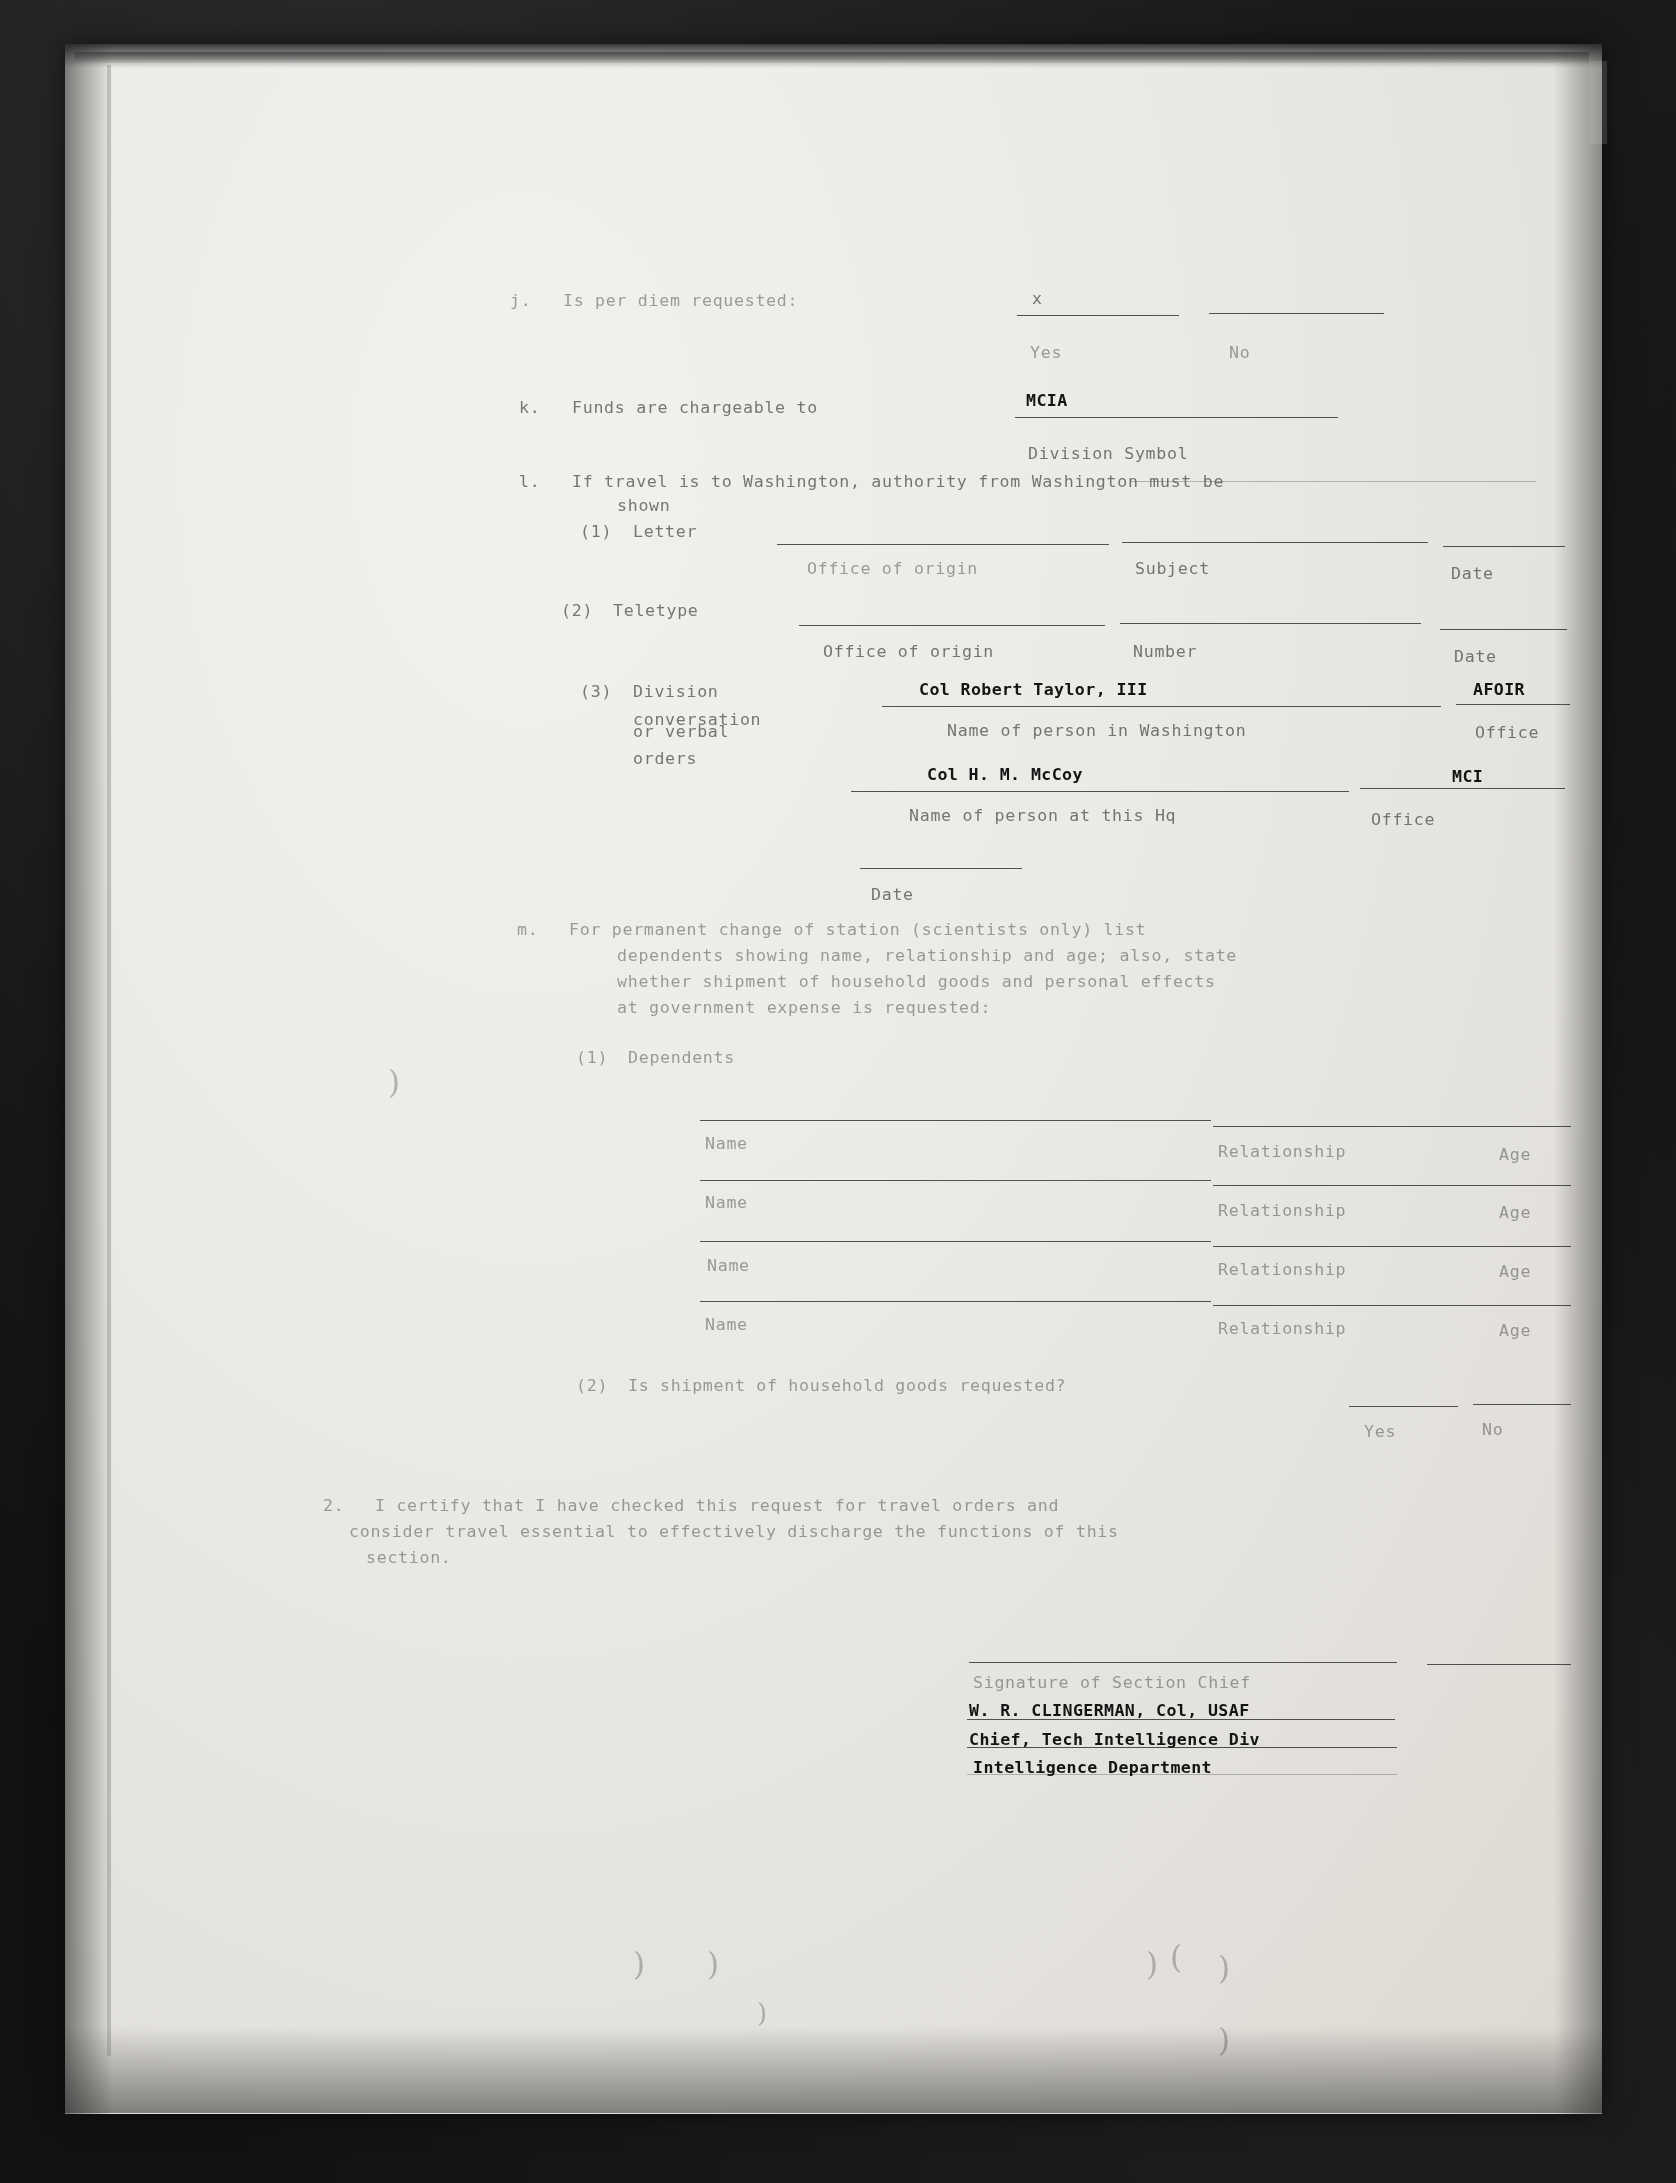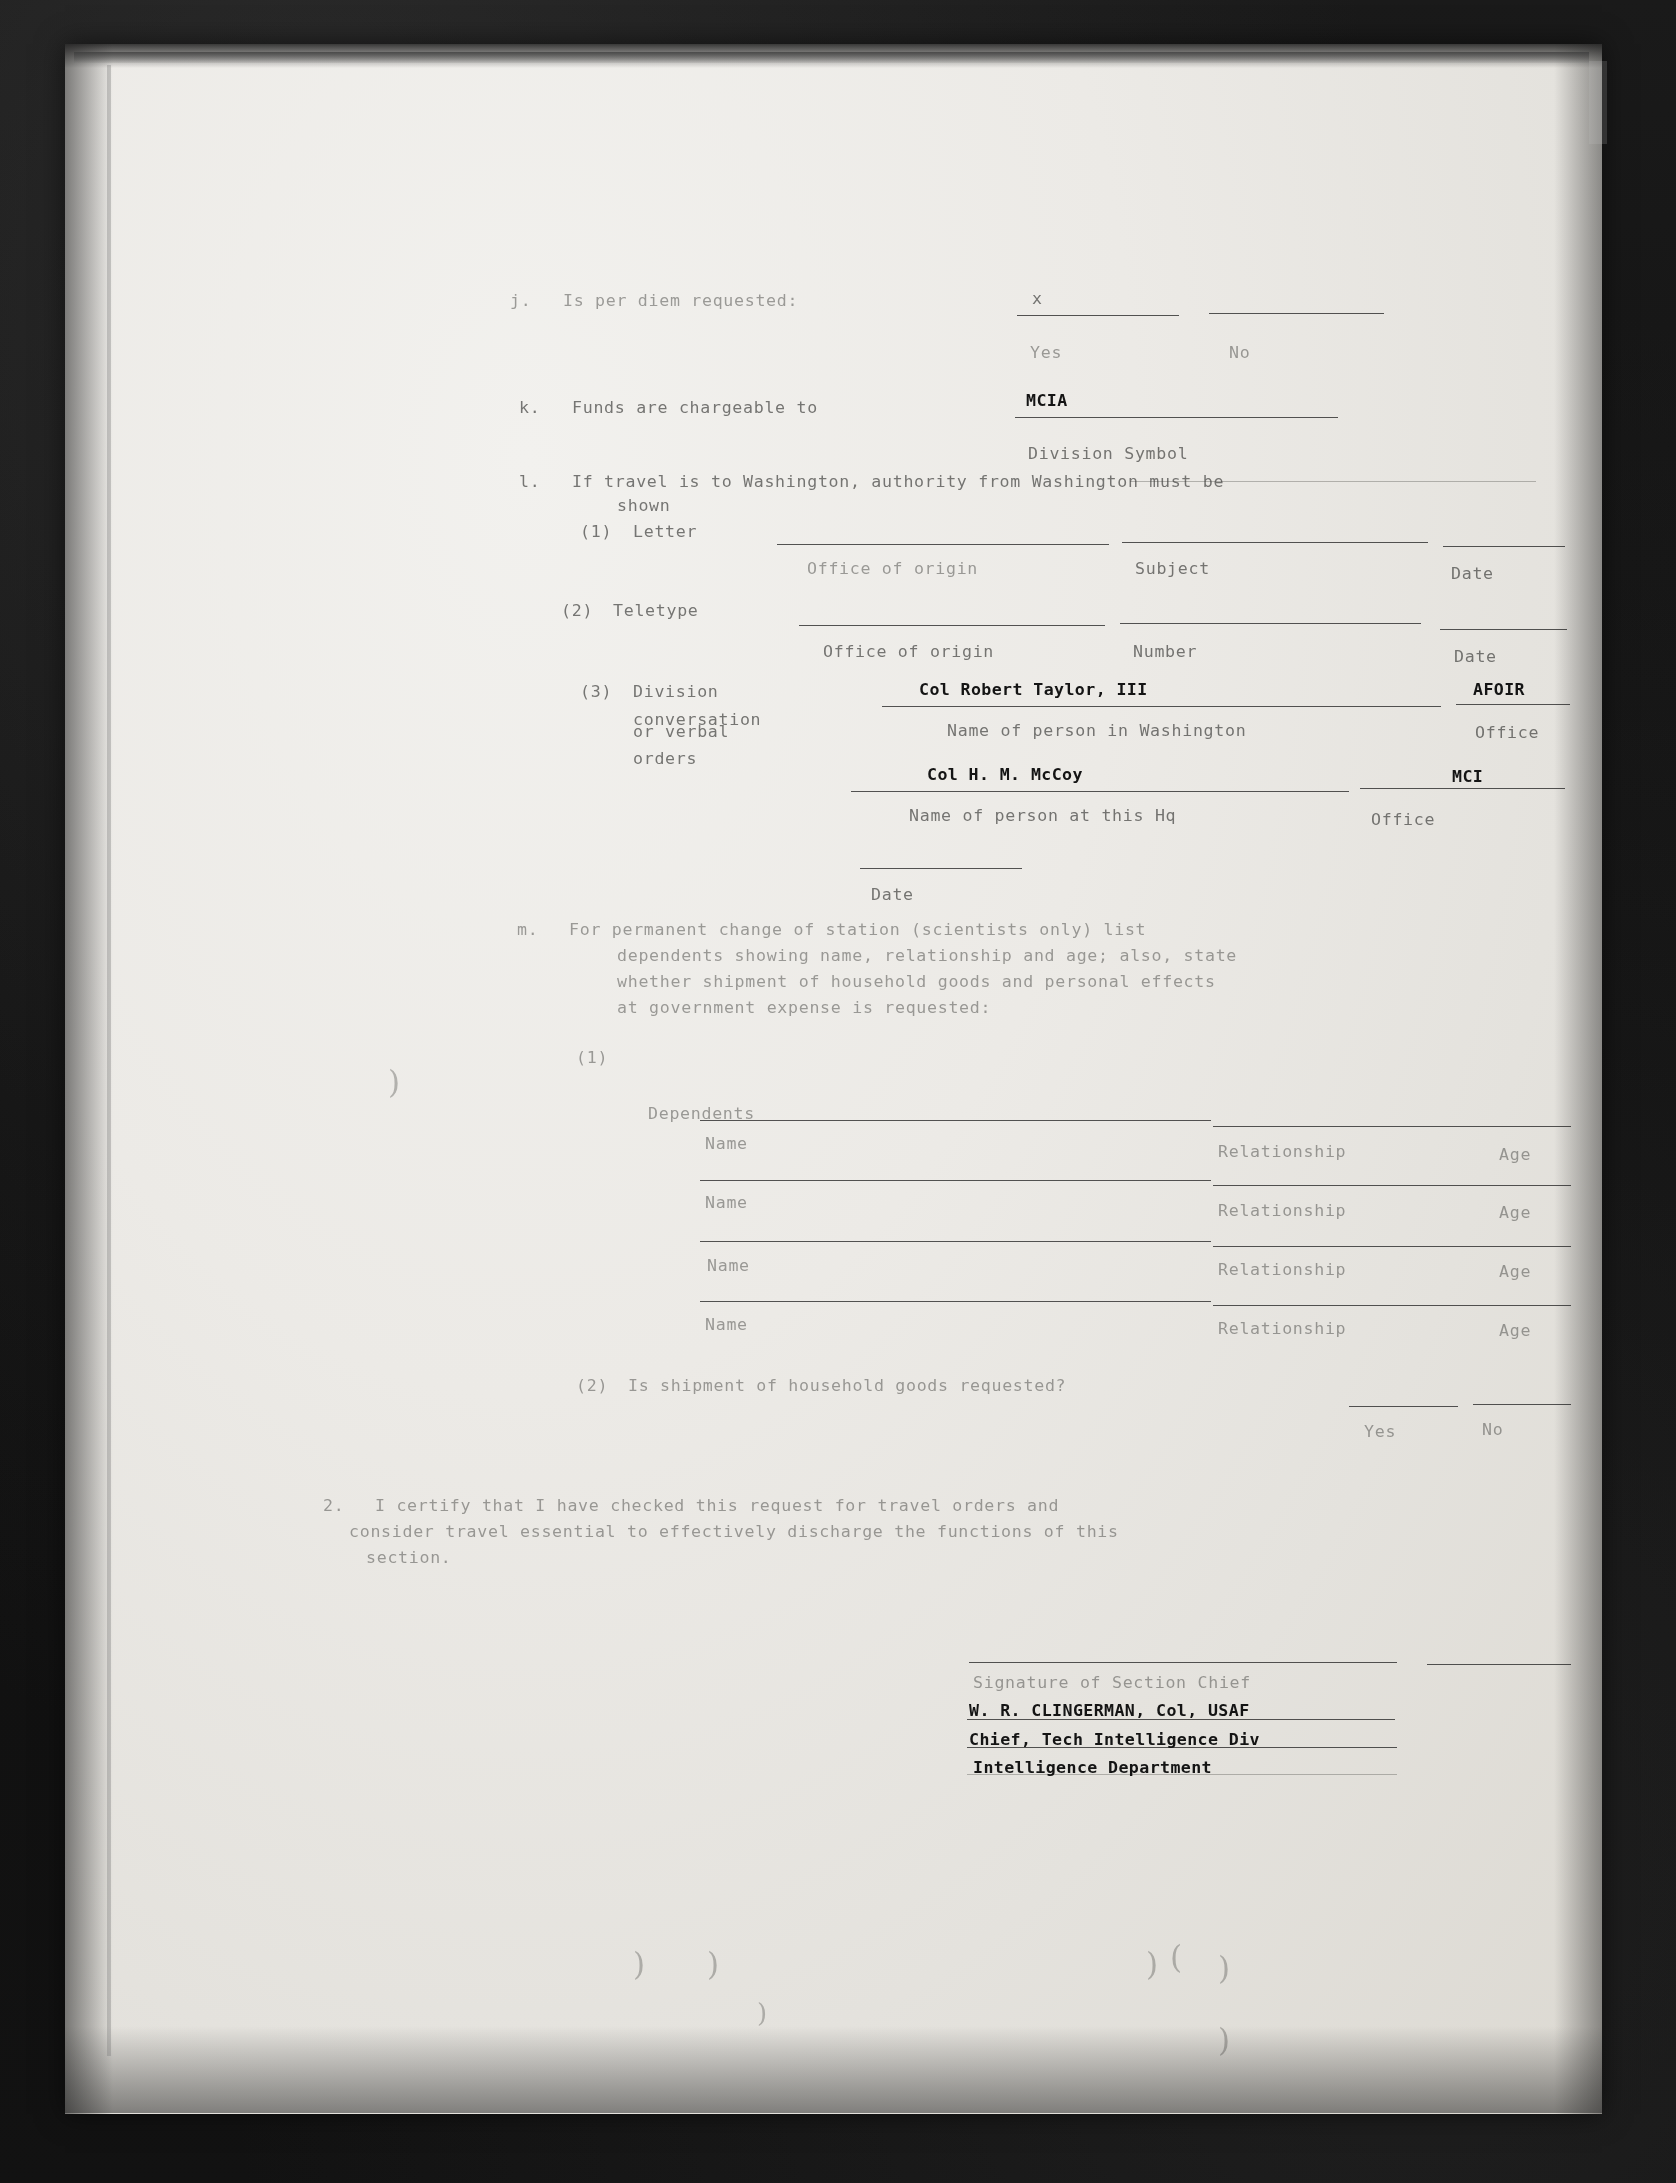--- a/index.html
+++ b/index.html
@@ -215,21 +215,21 @@
       <div class="ln bold" style="left: 1351px; top: 725px; margin-left: 36px;">MCI</div>
       <div class="ln mid" style="left: 844px; top: 764px;">Name of person at this Hq</div>
       <div class="ln mid" style="left: 1306px; top: 768px;">Office</div>
       <div class="ln mid" style="left: 806px; top: 843px;">Date</div>
       <div class="ln faint" style="left: 452px; top: 878px;">m.</div>
       <div class="ln faint" style="left: 504px; top: 878px;">For permanent change of station (scientists only) list</div>
       <div class="ln faint" style="left: 552px; top: 904px;">dependents showing name, relationship and age; also, state</div>
       <div class="ln faint" style="left: 552px; top: 930px;">whether shipment of household goods and personal effects</div>
       <div class="ln faint" style="left: 552px; top: 956px;">at government expense is requested:</div>
       <div class="ln faint" style="left: 511px; top: 1006px;">(1)</div>
-      <div class="ln faint" style="left: 563px; top: 1062px; margin-left: 20px;">Dependents</div>
+      <div class="ln faint" style="left: 563px; top: 1006px;">Dependents</div>
       <div class="ln faint" style="left: 640px; top: 1092px;">Name</div>
       <div class="ln faint" style="left: 1153px; top: 1100px;">Relationship</div>
       <div class="ln faint" style="left: 1434px; top: 1103px;">Age</div>
       <div class="ln faint" style="left: 640px; top: 1151px;">Name</div>
       <div class="ln faint" style="left: 1153px; top: 1159px;">Relationship</div>
       <div class="ln faint" style="left: 1434px; top: 1161px;">Age</div>
       <div class="ln faint" style="left: 642px; top: 1214px;">Name</div>
       <div class="ln faint" style="left: 1153px; top: 1218px;">Relationship</div>
       <div class="ln faint" style="left: 1434px; top: 1220px;">Age</div>
       <div class="ln faint" style="left: 640px; top: 1273px;">Name</div>

